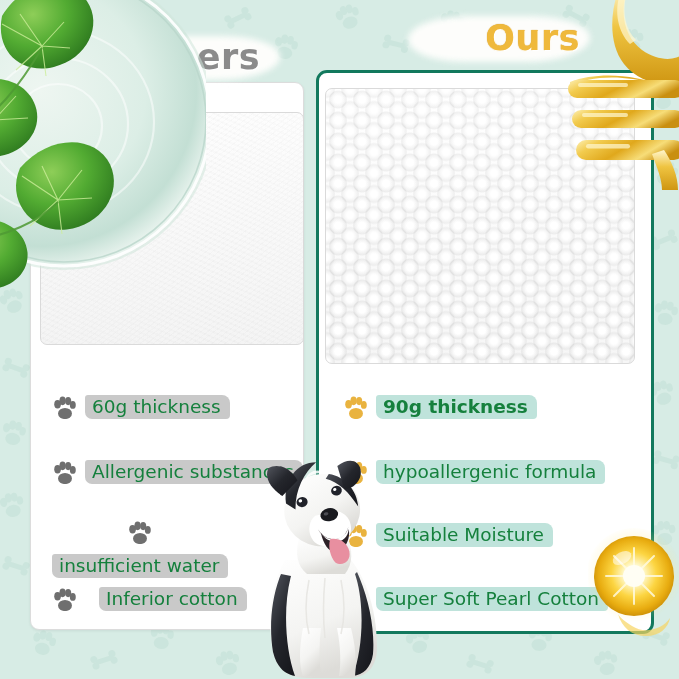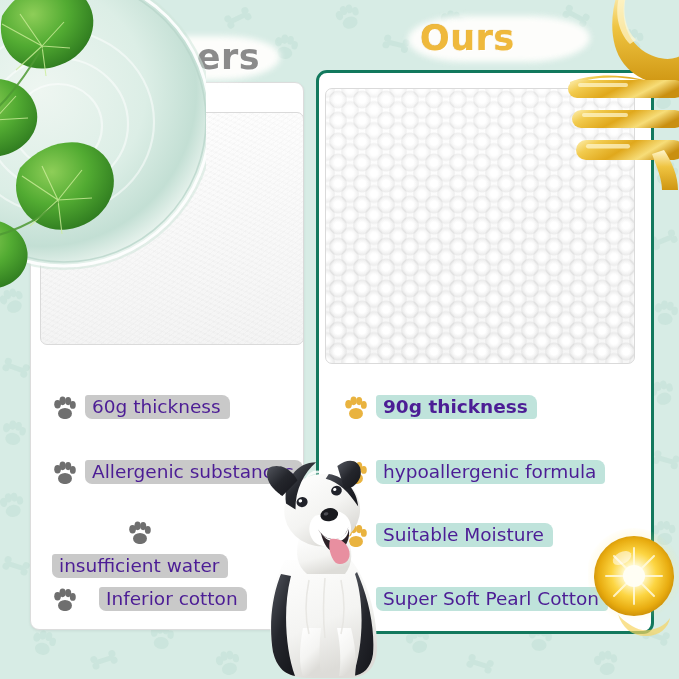--- a/index.html
+++ b/index.html
@@ -19,21 +19,21 @@
          letter-spacing:.5px;white-space:nowrap;}
   .title .brush{position:absolute;border-radius:40% 38% 42% 36%/60% 55% 62% 58%;
          background:#fdfdfb;filter:blur(3px);}
   .title .txt{position:relative;}
   #title-others{left:112px;top:34px;width:160px;height:48px;}
   #title-others .brush{left:-8px;top:2px;width:176px;height:44px;}
   #title-others .txt{display:block;text-align:center;font-size:35px;line-height:46px;color:#8b8b8b;
          text-shadow:1px 1px 0 #fff;}
   #title-ours{left:420px;top:14px;width:160px;height:50px;}
   #title-ours .brush{left:-12px;top:2px;width:182px;height:46px;}
-  #title-ours .txt{display:block;text-align:left;font-size:35px;line-height:48px;color:#efb93c;
+  #title-ours .txt{display:block;text-align:right;font-size:35px;line-height:48px;color:#efb93c;
          text-shadow:1px 1px 0 #fff, 0 0 1px #c98f18;}
 
   
   .panel{position:absolute;background:#ffffff;}
   #panel-others{left:30px;top:82px;width:272px;height:546px;
      border:1px solid #dcdcdc;border-radius:9px;box-shadow:0 1px 3px rgba(0,0,0,.07);}
   #panel-ours{left:316px;top:70px;width:332px;height:558px;
      border:3px solid #12795d;border-radius:11px;}
 
   
@@ -49,21 +49,21 @@
        radial-gradient(circle at 50% 50%, rgba(255,255,255,.95) 22%, rgba(0,0,0,.05) 52%, rgba(255,255,255,0) 60%) 12px 10.5px/24px 21px,
        linear-gradient(180deg,#ffffff,#f6f6f6);}
 
   
   .frow{position:absolute;display:flex;align-items:center;gap:7px;}
   .paw{width:26px;height:24px;flex:0 0 auto;}
   .paw svg{display:block;width:26px;height:24px;}
   .hl{position:relative;display:inline-block;padding:2px 9px 3px 7px;}
   .hl .bar{position:absolute;left:0;top:3px;right:0;bottom:3px;border-radius:3px 8px 4px 7px;}
   .hl .lbl{position:relative;font-family:"DejaVu Sans", sans-serif;font-size:18.5px;
-       line-height:25px;color:#4c1d95;white-space:nowrap;}
+       line-height:25px;color:#15803d;white-space:nowrap;}
   .left-col .hl .bar{background:#c9c9c9;filter:blur(.4px);}
   .right-col .hl .bar{background:#bfe3db;filter:blur(.4px);}
 
   
   .deco{position:absolute;pointer-events:none;}
   #leaf-bowl{left:-54px;top:-28px;width:260px;height:350px;}
   #oil-swirl{left:566px;top:-6px;width:118px;height:196px;}
   #gold-ball{left:588px;top:524px;width:96px;height:120px;}
   #dog{left:241px;top:452px;width:160px;height:228px;}
 </style>

